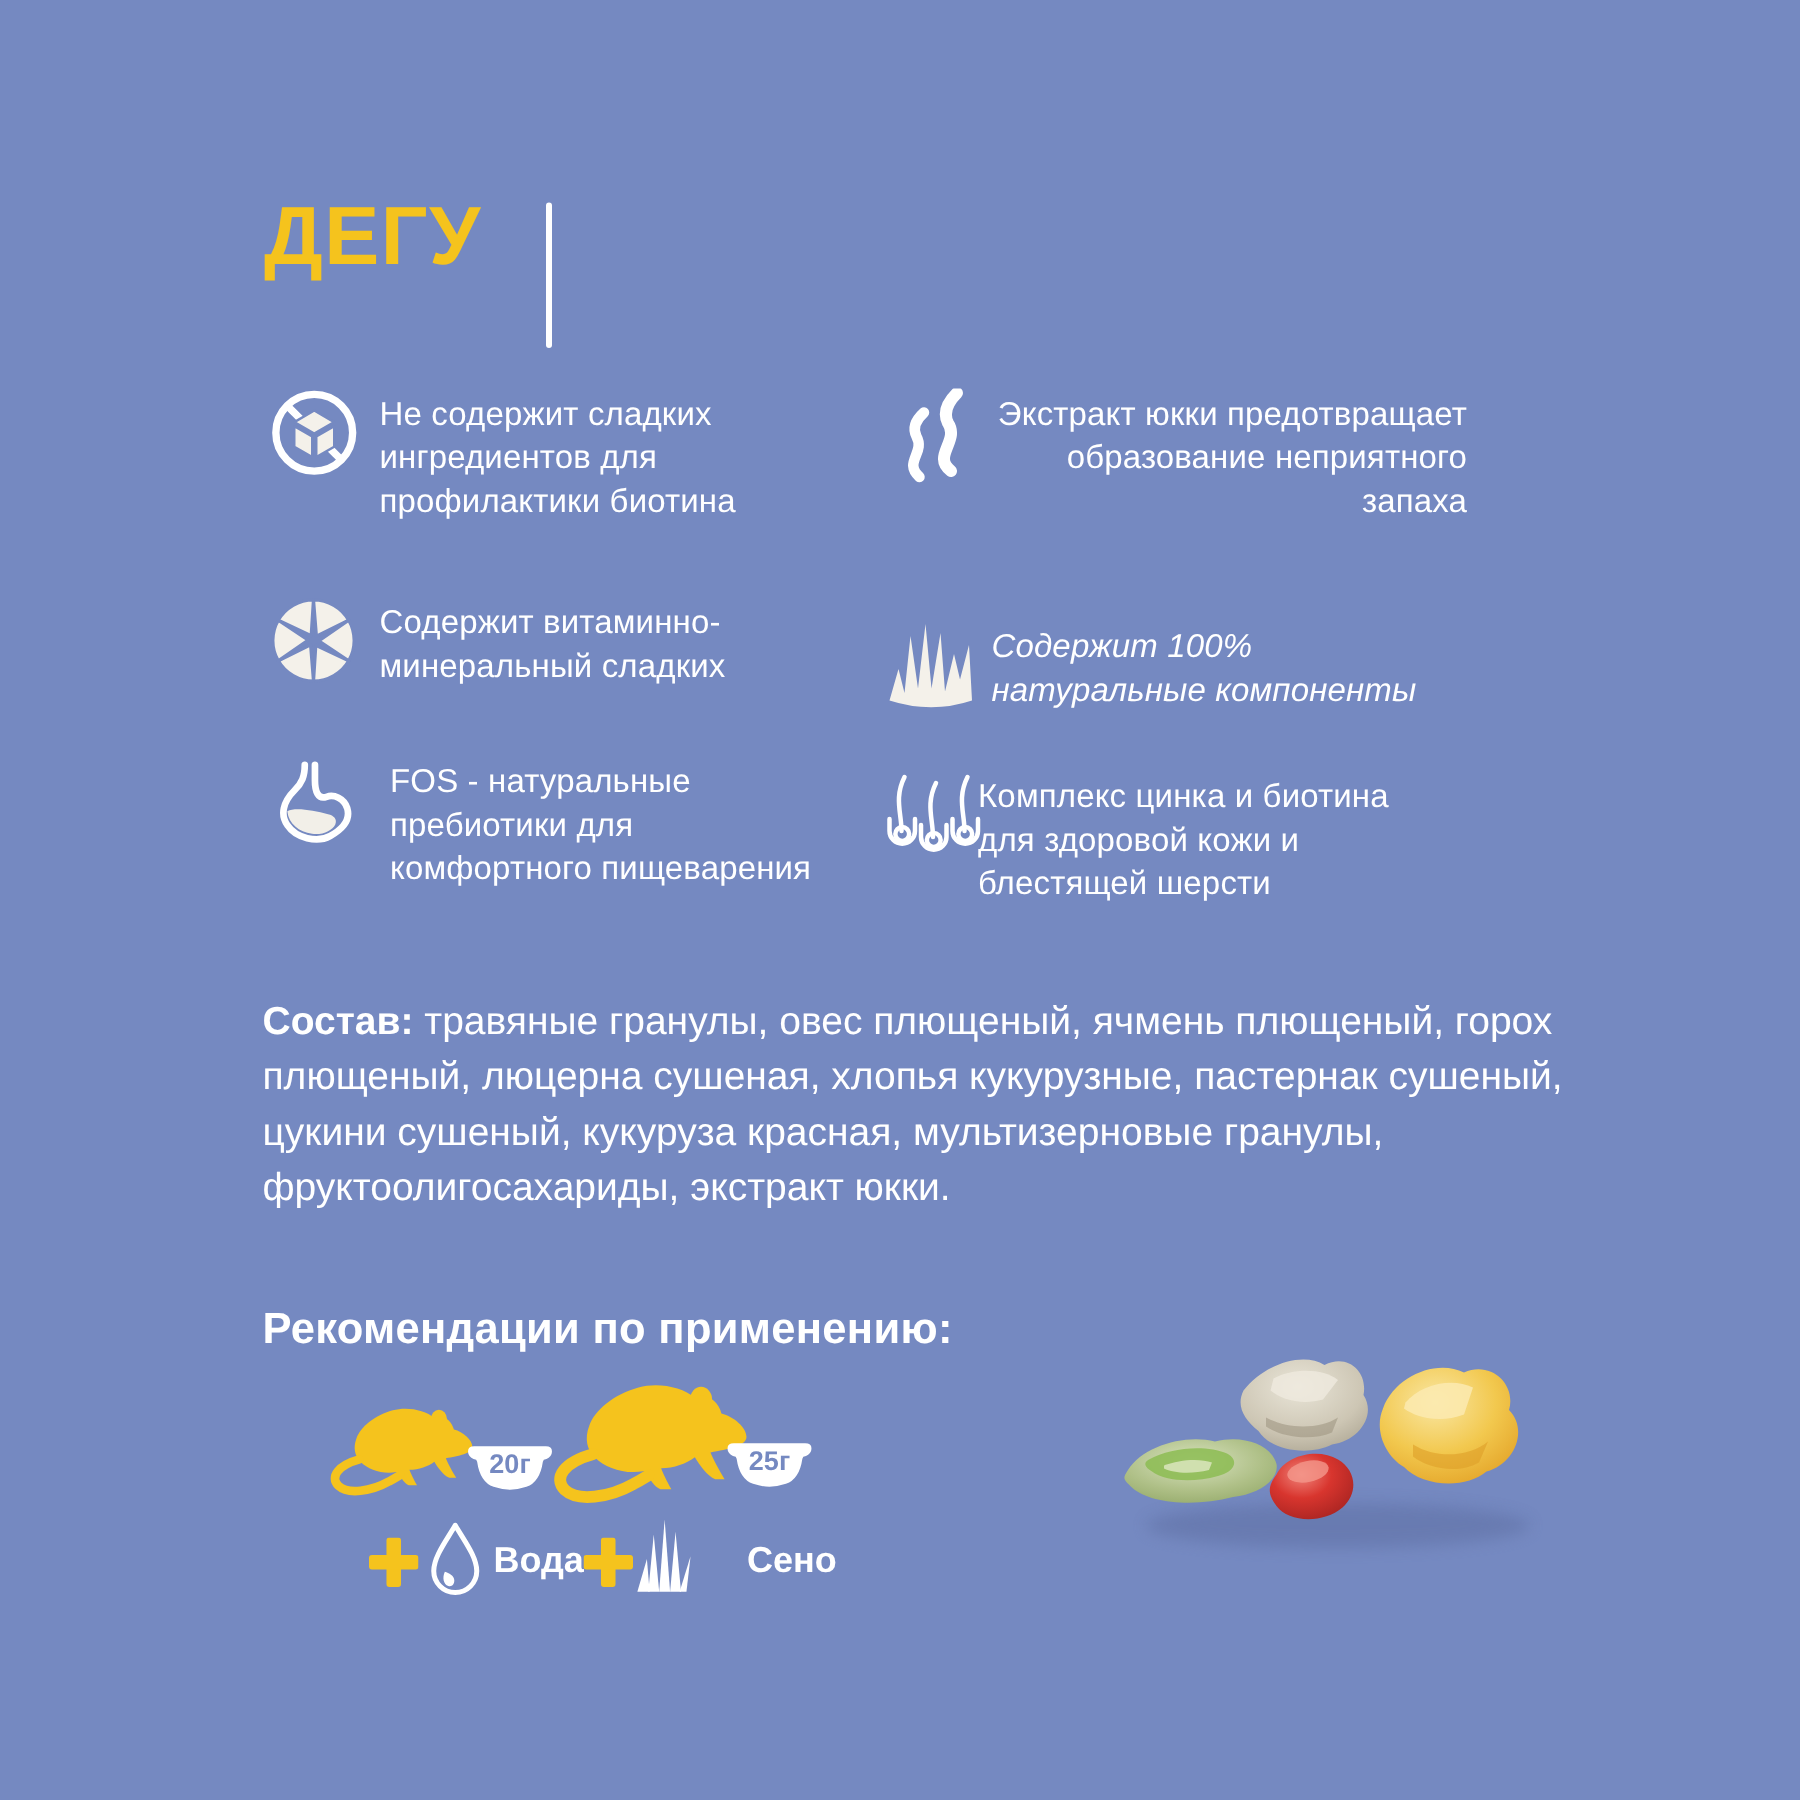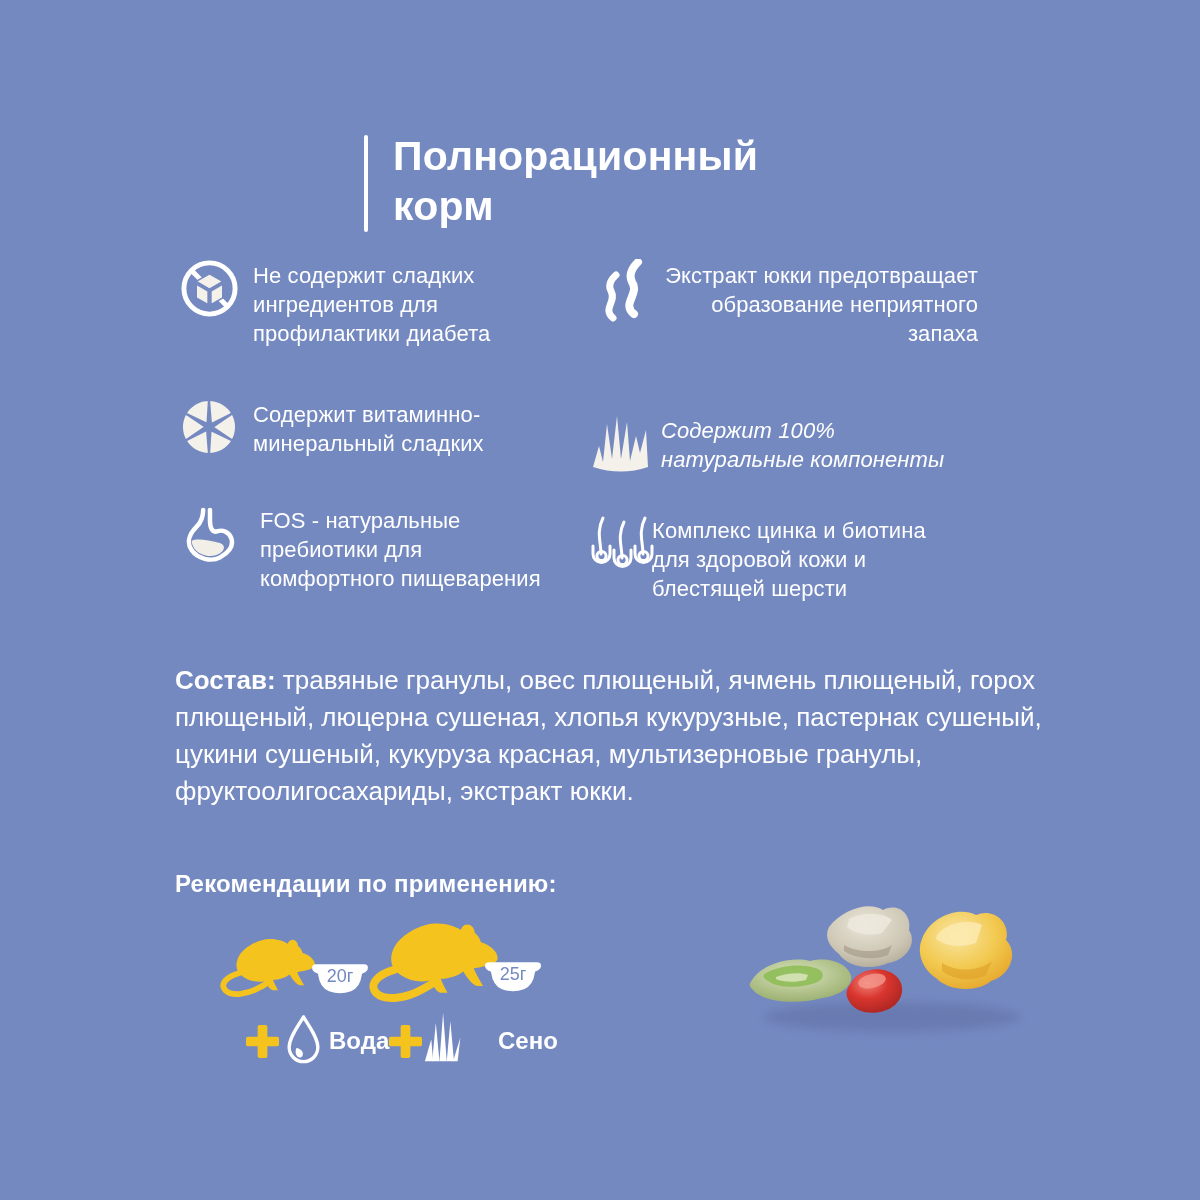--- a/index.html
+++ b/index.html
@@ -6,48 +6,48 @@
   body{font-family:"Liberation Sans", sans-serif; background:#55618c;}
   .canvas{position:relative;width:1200px;height:1200px;background:#7589c1;overflow:hidden;margin:0 auto;}
   .abs{position:absolute;}
   .brand{font-size:55px;font-weight:800;color:#f5c31d;letter-spacing:1px;line-height:1;}
   .divider{width:4px;height:97px;background:#ffffff;border-radius:2px;}
   .subtitle{font-size:41px;font-weight:800;color:#ffffff;line-height:1.23;letter-spacing:.2px;}
   .feature{display:flex;align-items:flex-start;}
   .feature .txt{color:#ffffff;font-size:22px;line-height:29px;font-weight:500;letter-spacing:.1px;}
   .comp{color:#ffffff;font-size:26px;line-height:37px;font-weight:400;}
   .comp b{font-weight:700;}
-  .rec-title{color:#ffffff;font-size:24px;font-weight:700;letter-spacing:.2px;}
+  .rec-title{color:#ffffff;font-size:29px;font-weight:700;letter-spacing:.2px;}
   .bowl-wrap{position:absolute;width:58px;height:34px;}
   .bowl-wrap svg{position:absolute;left:0;top:0;}
-  .bowl-label{position:absolute;left:0;top:4px;width:100%;text-align:center;color:#7589c1;font-size:18px;font-weight:400;}
+  .bowl-label{position:absolute;left:0;top:4px;width:100%;text-align:center;color:#7589c1;font-size:18px;font-weight:700;}
   .add-label{color:#ffffff;font-size:24px;font-weight:700;}
 </style>
 </head>
 <body>
 
 <div class="canvas">
 
+  <div class="abs brand" style="left:176px;top:130px;">ДЕГУ</div>
   <div class="abs divider" style="left:364px;top:135px;"></div>
-  <div class="abs subtitle" style="left:393px;top:131px;width:470px;">Полнорационный корм</div>
 
   <div class="abs feature" style="left:178px;top:257px;">
     <span class="abs" style="left:0;top:0;">
       <svg width="63" height="63" viewBox="0 0 64 64">
         <circle cx="32" cy="32" r="26" fill="none" stroke="#ffffff" stroke-width="5"></circle>
         <line x1="16" y1="16" x2="24" y2="24" stroke="#ffffff" stroke-width="5" stroke-linecap="round"></line>
         <line x1="41" y1="41" x2="49" y2="49" stroke="#ffffff" stroke-width="5" stroke-linecap="round"></line>
         <g fill="#f4f1ea" stroke="#7589c1" stroke-width="1.6" stroke-linejoin="round">
           <path d="M32 17 L45.5 24.8 L32 32.6 L18.5 24.8 Z"></path>
           <path d="M18.5 27.6 L30.6 34.6 L30.6 48.5 L18.5 41.5 Z"></path>
           <path d="M45.5 27.6 L33.4 34.6 L33.4 48.5 L45.5 41.5 Z"></path>
         </g>
       </svg>
     </span>
-    <div class="txt abs" style="left:75px;top:4px;width:300px;">Не содержит сладких ингредиентов для профилактики диабета</div>
+    <div class="txt abs" style="left:75px;top:4px;width:300px;">Не содержит сладких ингредиентов для профилактики биотина</div>
   </div>
 
   <div class="abs feature" style="left:178px;top:396px;">
     <span class="abs" style="left:0;top:0;">
       <svg width="62" height="62" viewBox="0 0 64 64">
         <g fill="#f4f1ea" stroke="#7589c1" stroke-width="2.2" stroke-linejoin="round">
           <path d="M32 4 A28 28 0 0 1 56.2 18 L34 29 Z"></path>
           <path transform="rotate(60 32 32)" d="M32 4 A28 28 0 0 1 56.2 18 L34 29 Z"></path>
           <path transform="rotate(120 32 32)" d="M32 4 A28 28 0 0 1 56.2 18 L34 29 Z"></path>
           <path transform="rotate(180 32 32)" d="M32 4 A28 28 0 0 1 56.2 18 L34 29 Z"></path>

